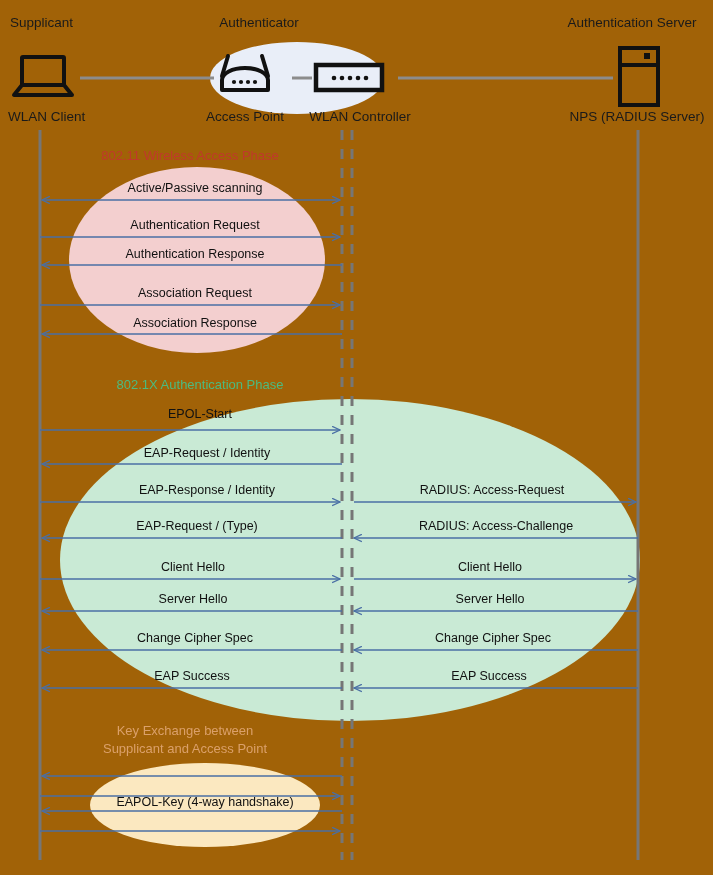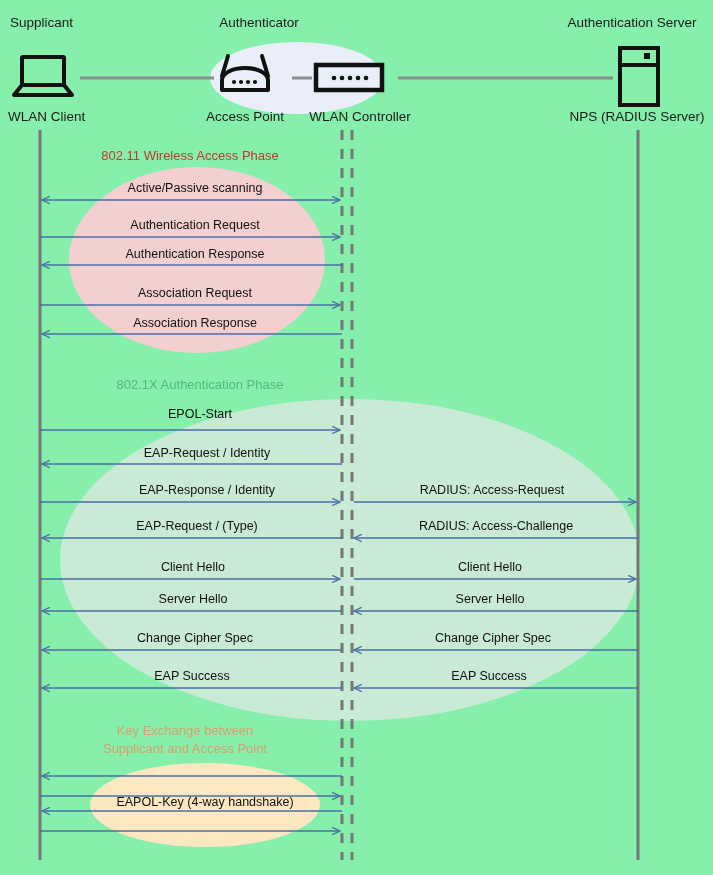--- a/index.html
+++ b/index.html
@@ -10,21 +10,21 @@
   body {
     width: 713px; height: 875px;
     font-family: "Liberation Sans", sans-serif;
     color: #1a1a1a;
     overflow: hidden;
   }
   #stage {
     position: relative;
     width: 713px;
     height: 875px;
-    background: #86efac;
+    background: #a16207;
   }
   #diagram {
     position: absolute;
     left: 0; top: 0;
     width: 713px; height: 875px;
   }
   .hdr-label, .dev-label {
     font-size: 13.5px;
     fill: #1a1a1a;
     font-family: "Liberation Sans", sans-serif;

